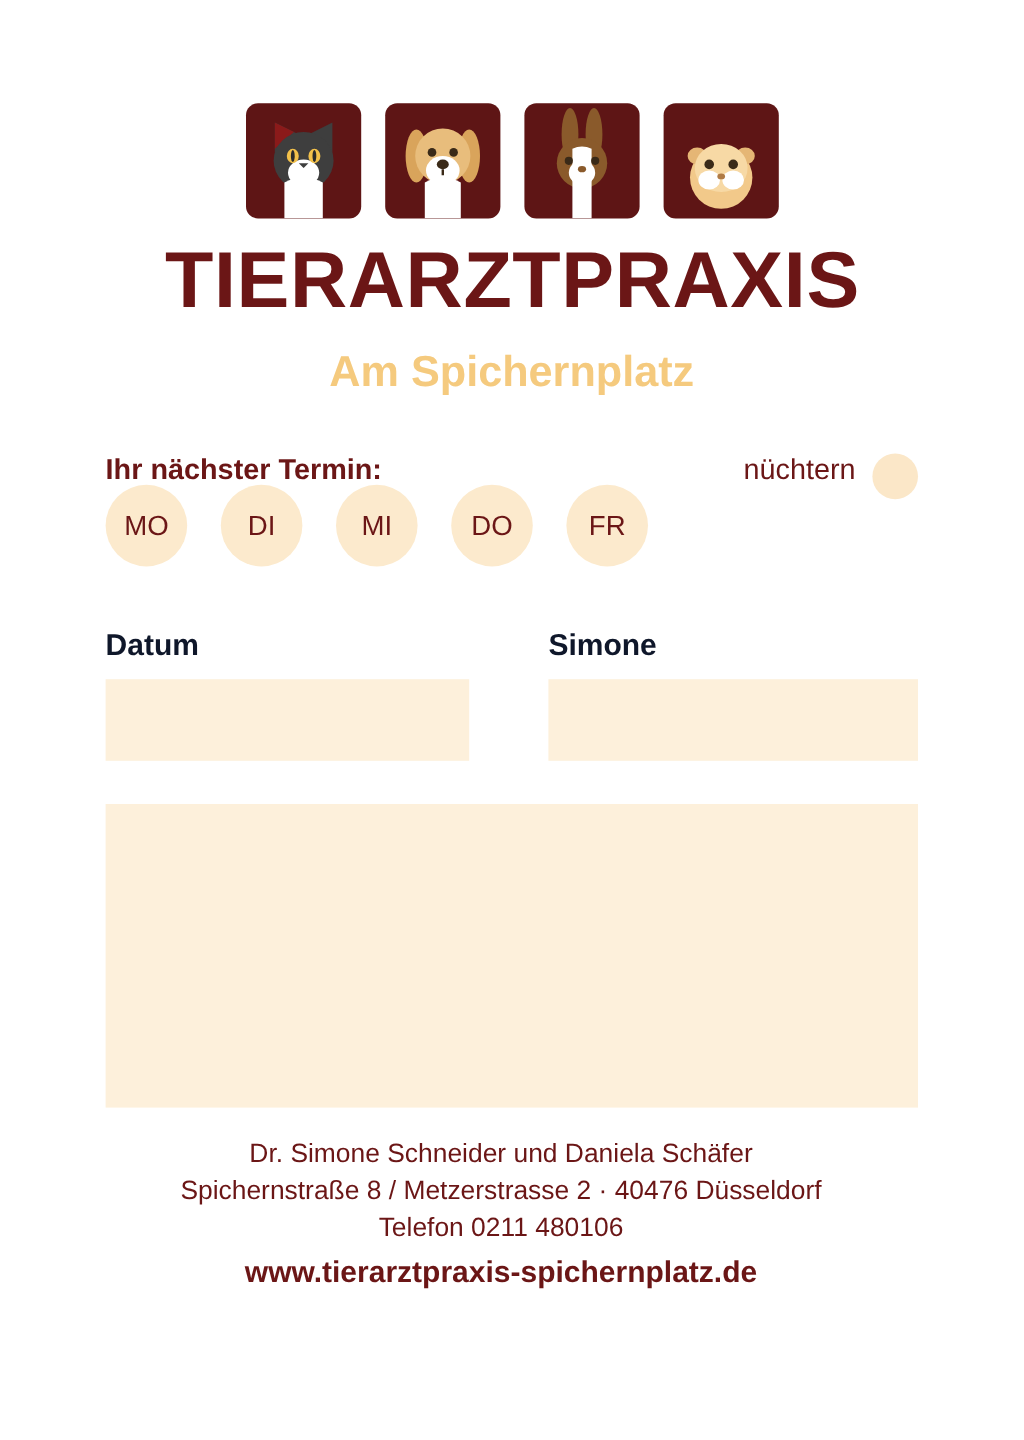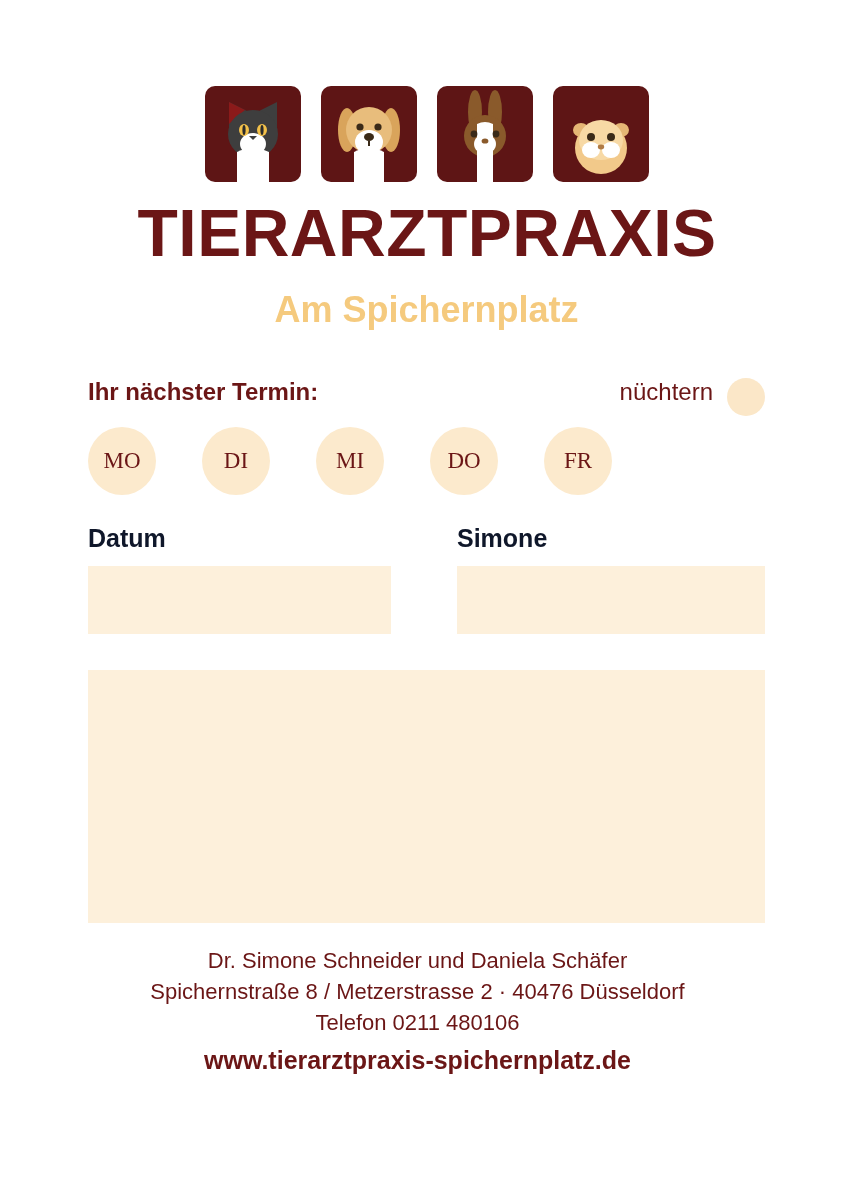--- a/index.html
+++ b/index.html
@@ -92,25 +92,24 @@
   .nuechtern-circle {
     width: 38px;
     height: 38px;
     border-radius: 50%;
     background: #fbe7c8;
   }
 
   
   .days {
     position: absolute;
-    top: 427px;
+    top: 404px;
     left: 88px;
     display: flex;
-    gap: 46px;
-    font-family: Liberation Serif, serif;
+    gap: 28px;
   }
   .day {
     width: 68px;
     height: 68px;
     border-radius: 50%;
     background: #fceacd;
     color: #6b1616;
     font-size: 23px;
     display: flex;
     align-items: center;

